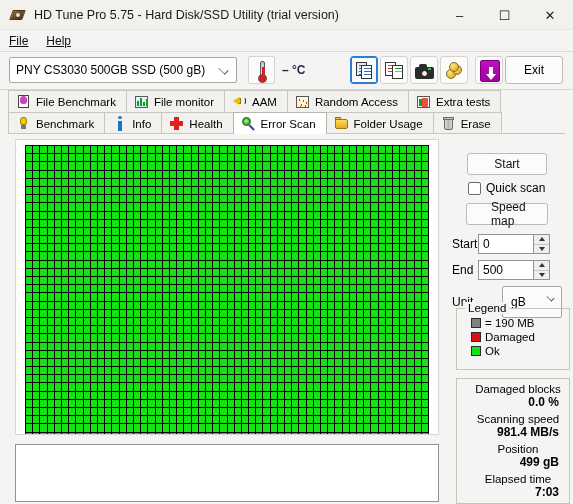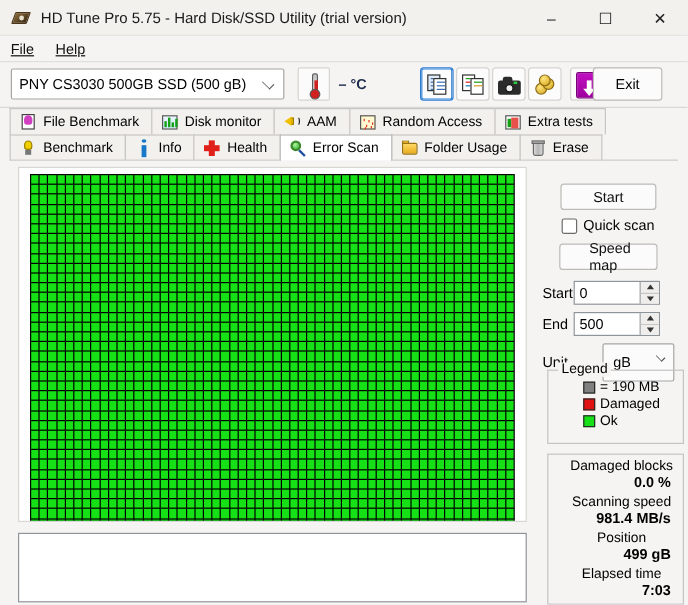--- a/index.html
+++ b/index.html
@@ -112,21 +112,21 @@
   }
   .tbtn {
     position: absolute; top: 4px;
     width: 28px; height: 28px;
     background: #fcfcfc;
     border: 1px solid #d5d3d0; border-radius: 3px;
   }
   .tbtn.focused { border: 1px solid #2b7cd3; box-shadow: 0 0 0 1px #2b7cd3 inset; }
   .tbtn.purple { background: #fbfbfb; }
   .exit-btn {
-    position: absolute; right: 21px; top: 4px;
+    position: absolute; right: 10px; top: 4px;
     width: 58px; height: 28px;
     background: #fbfbfb; border: 1px solid #bdbbb8; border-radius: 3px;
     display: flex; align-items: center; justify-content: center;
     font-size: 12px;
   }
 
   
   .ic { position: absolute; left: 0; top: 0; width: 100%; height: 100%; }
   .doc {
     position: absolute; width: 11px; height: 14px; background: #fff;
@@ -385,21 +385,21 @@
     background: transparent;
   }
   .group-title {
     position: absolute; left: 8px; top: -7px;
     background: #f5f4f2; padding: 0 3px;
     font-size: 11.5px;
   }
   .legend-box { top: 166px; height: 62px; }
   .legend-row {
     display: flex; align-items: center;
-    font-size: 11.5px; margin-left: 29px;
+    font-size: 11.5px; margin-left: 14px;
   }
   .sw {
     width: 10px; height: 10px; margin-right: 4px;
     border: 1px solid #2a2a2a;
   }
   .sw.gray { background: #808080; }
   .sw.green { background: #16e016; }
   .sw.red { background: #e01010; }
 
   .stats-box { top: 236px; height: 126px; }
@@ -521,21 +521,21 @@
       </div>
       <div class="tab">
         <span class="tico">
           <span class="chart-ico">
             <i style="left:1px;height:5px"></i>
               <i style="left:4px;height:8px"></i>
             <i style="left:7px;height:4px"></i>
               <i style="left:10px;height:7px"></i>
           </span>
         </span>
-        <span>Disk monitor</span>
+        <span>File monitor</span>
       </div>
       <div class="tab">
         <span class="tico">
           <span class="spk-body"></span>
             <span class="spk"></span>
           <span class="wave" style="left:9px;top:3px;width:5px;height:8px"></span>
         </span>
         <span>AAM</span>
       </div>
       <div class="tab">

